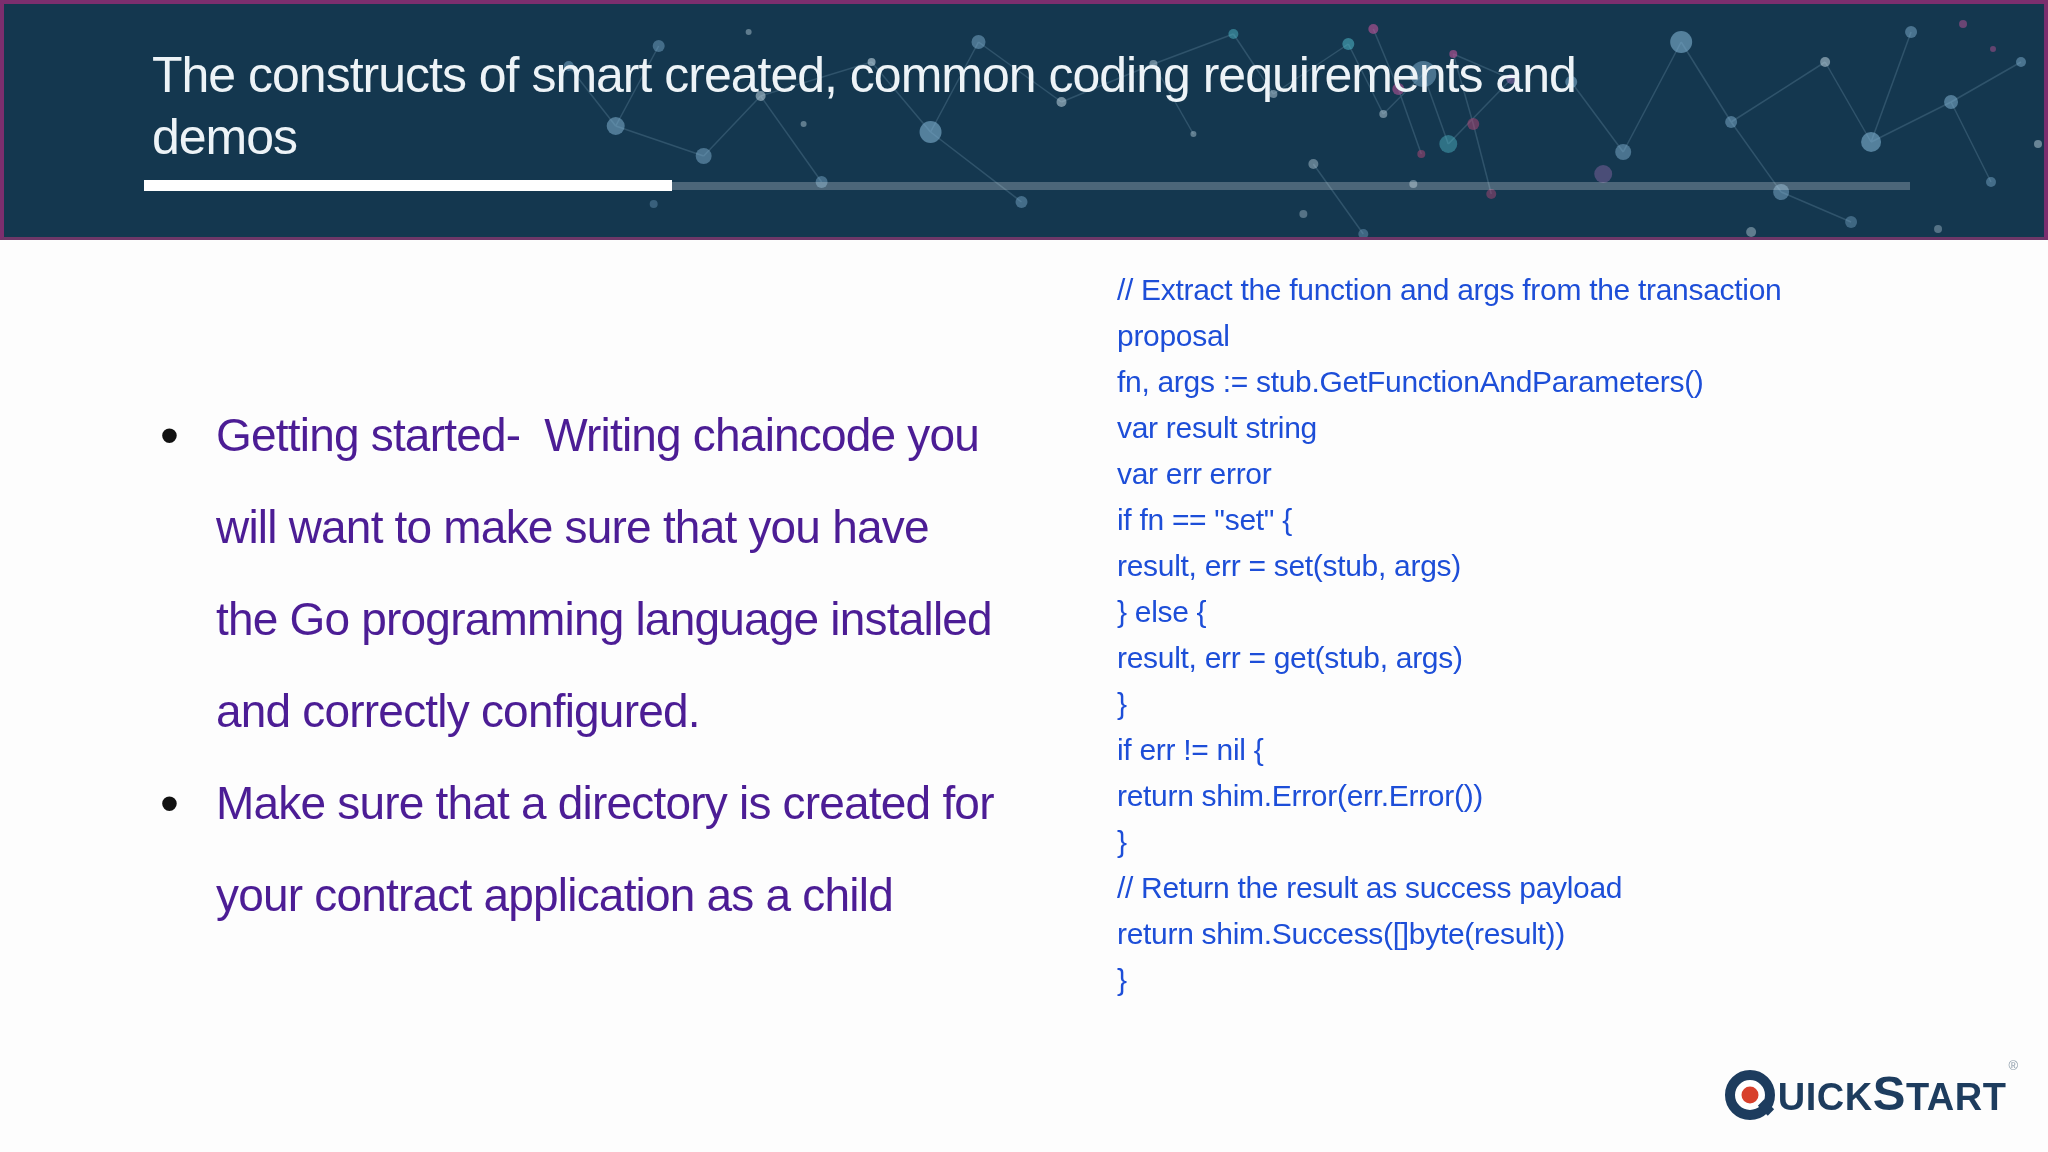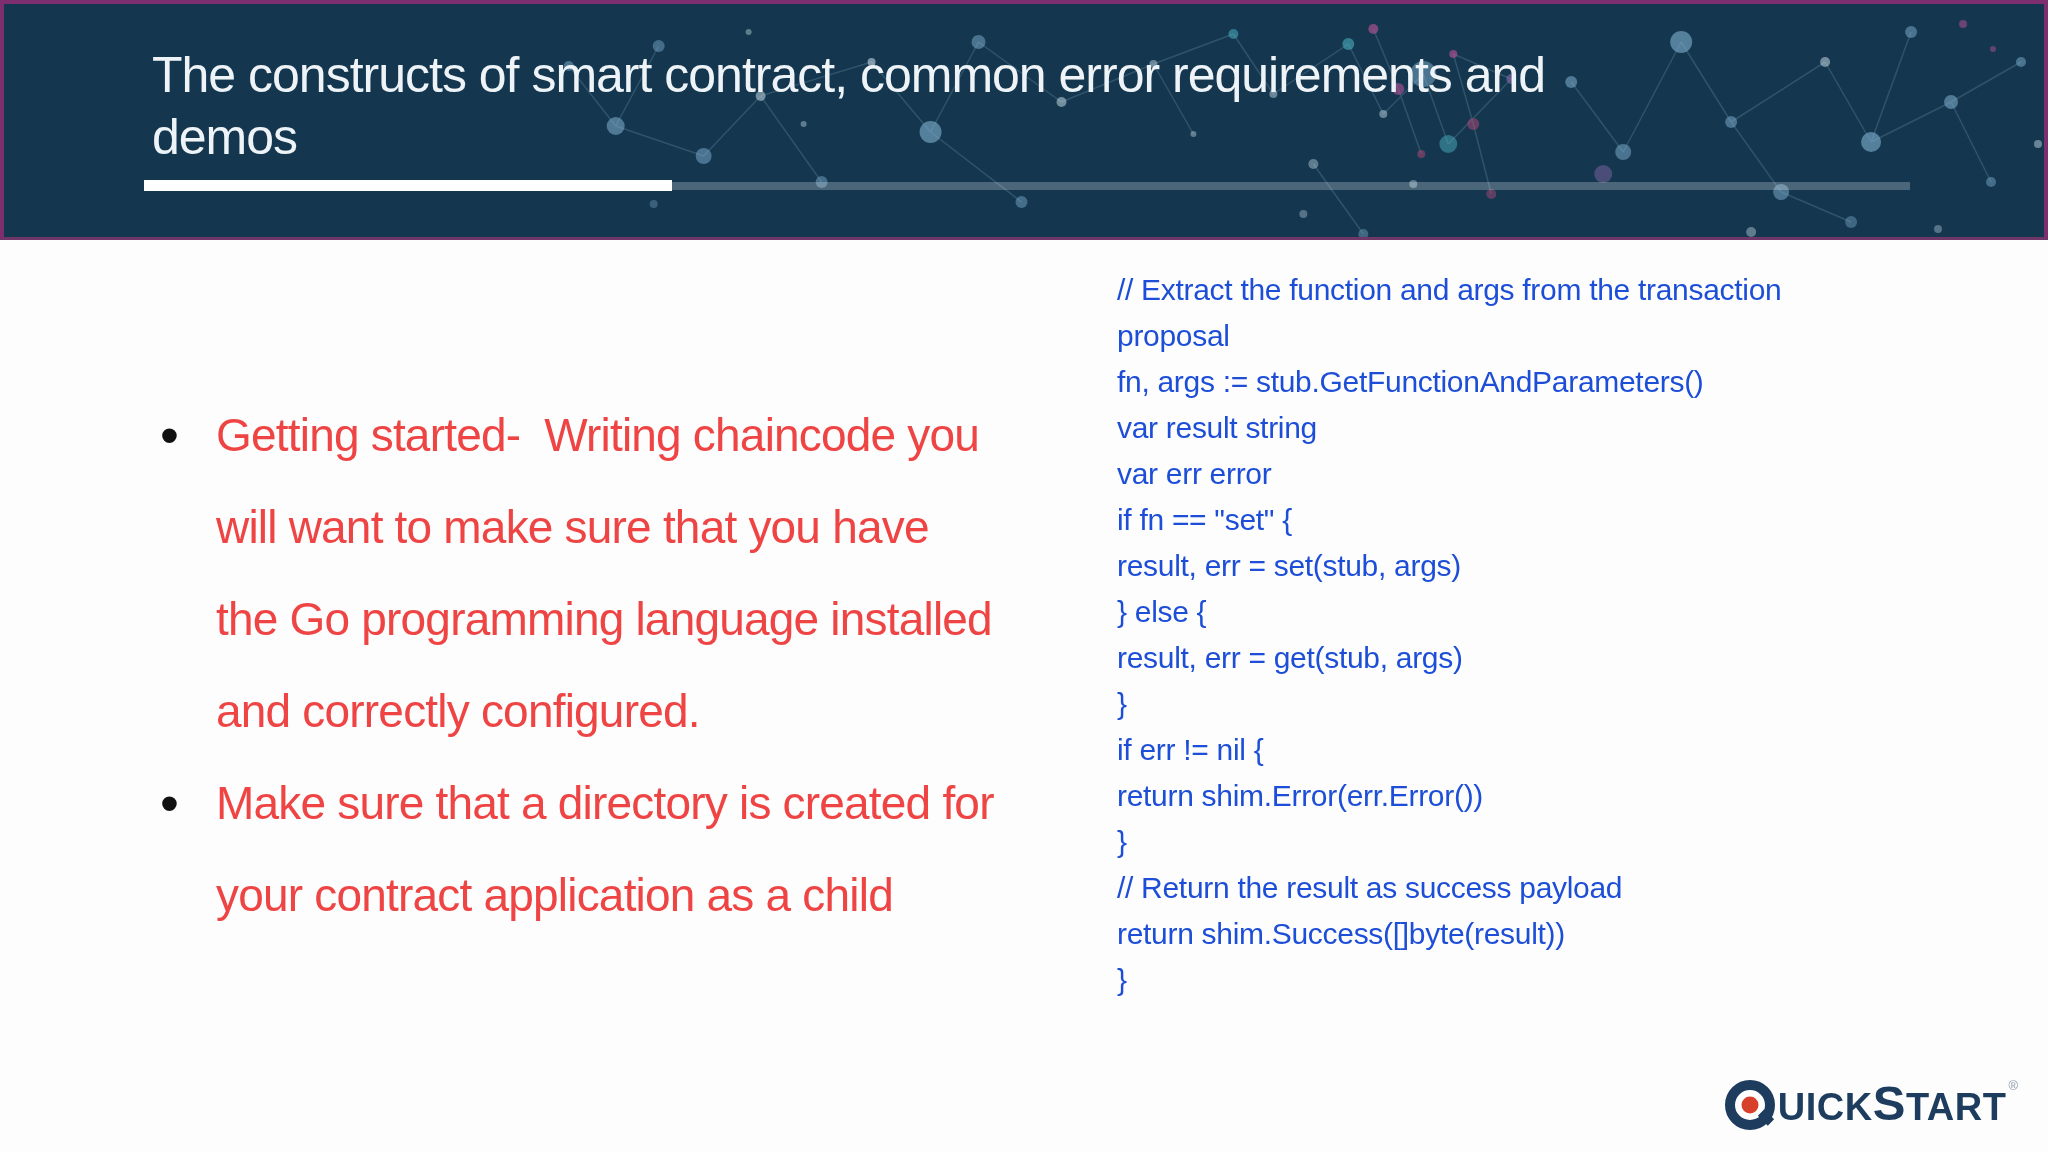--- a/index.html
+++ b/index.html
@@ -84,21 +84,21 @@
     width: 56px;
     flex-shrink: 0;
     font-size: 54px;
     line-height: 92px;
     color: #111111;
   }
   .bullet-text {
     font-size: 46px;
     line-height: 92px;
     letter-spacing: -0.8px;
-    color: #ef4444;
+    color: #4c1d95;
     white-space: pre-wrap;
   }
 
   
   .code {
     position: absolute;
     left: 1117px;
     top: 267px;
     margin: 0;
     font-size: 30px;
@@ -139,21 +139,21 @@
     right: -8px; bottom: -2px;
     width: 14px; height: 9px;
     background: #1d3c5e;
     transform: rotate(45deg);
   }
   .logo-text {
     font-weight: 700;
     color: #1d3c5e;
     font-size: 38px;
     letter-spacing: 0.5px;
-    line-height: 50px;
+    line-height: 70px;
   }
   .logo-s { font-size: 49px; }
   .logo-reg {
     color: #8a9aa8;
     font-size: 13px;
     align-self: flex-start;
     margin-top: 0px;
     margin-left: 2px;
   }
 </style>
@@ -249,21 +249,21 @@
         <circle cx="1988" cy="178" r="5" fill="#7fb0d0" opacity="0.45"></circle>
         <circle cx="2018" cy="58" r="5" fill="#7fb0d0" opacity="0.5"></circle>
         <circle cx="1848" cy="218" r="6" fill="#7fb0d0" opacity="0.4"></circle>
         <circle cx="1748" cy="228" r="5" fill="#cfe3ee" opacity="0.4"></circle>
         <circle cx="2035" cy="140" r="4" fill="#cfe3ee" opacity="0.45"></circle>
         <circle cx="1935" cy="225" r="4" fill="#cfe3ee" opacity="0.35"></circle>
         <circle cx="1960" cy="20" r="4" fill="#c0549a" opacity="0.5"></circle>
         <circle cx="1990" cy="45" r="3" fill="#c0549a" opacity="0.45"></circle>
       </g>
     </svg>
-    <h1 class="title">The constructs of smart contract, common error requirements and
+    <h1 class="title">The constructs of smart created, common coding requirements and
 demos</h1>
     <div class="underline-white"></div>
     <div class="underline-light"></div>
   </header>
 
 
   <div class="bullets">
     <div class="bullet">
       <span class="bullet-marker">•</span>
       <span class="bullet-text">Getting started-  Writing chaincode you

